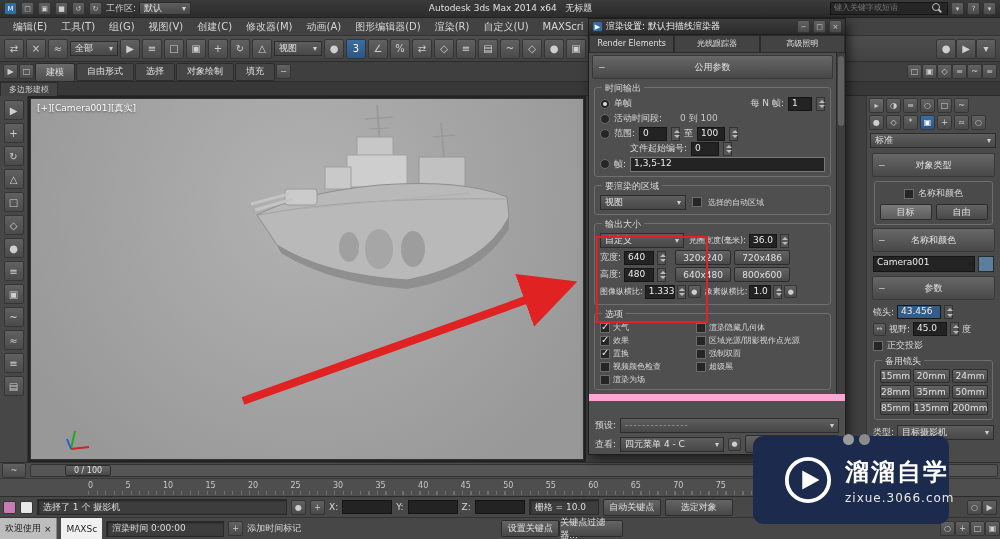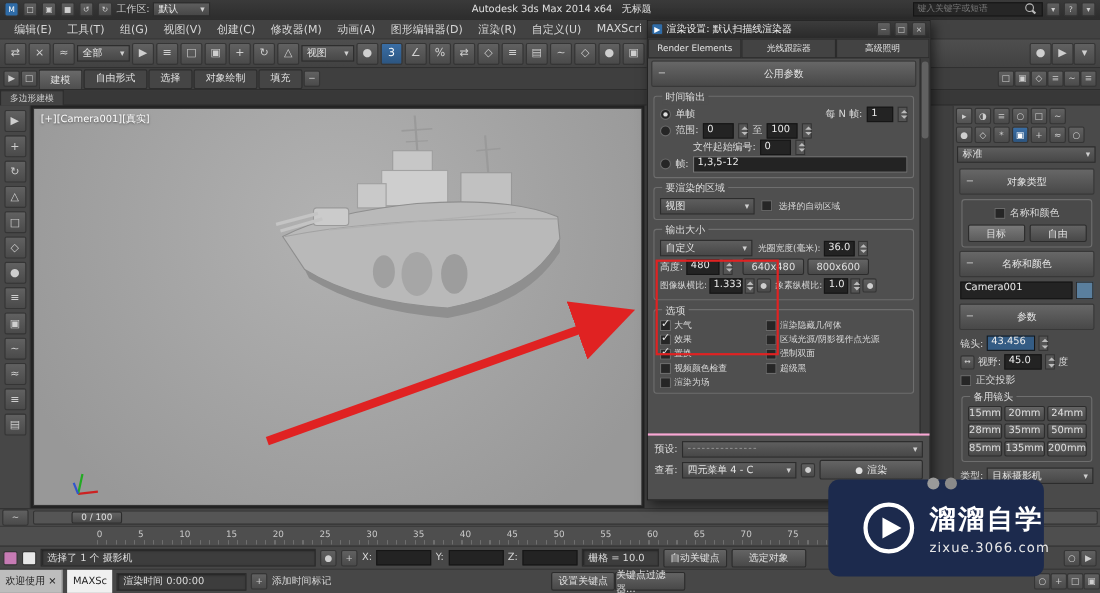--- a/index.html
+++ b/index.html
@@ -398,20 +398,25 @@
         <span class="lbl">单帧</span>
         <span class="lbl" style="margin-left:auto">每 N 帧:</span>
         <span class="fld" style="width:24px">1</span>
         <span class="spin">
             <i class="up"></i>
             <i class="dn"></i>
           </span>
       </div>
       <div class="row" style="gap:4px;height:15px">
         <span class="rad"></span>
+        <span class="lbl">活动时间段:</span>
+        <span class="lbl" style="margin-left:14px;color:#c9c9c9">0 到 100</span>
+      </div>
+      <div class="row" style="gap:4px;height:15px">
+        <span class="rad"></span>
         <span class="lbl">范围:</span>
         <span class="fld" style="width:28px">0</span>
         <span class="spin">
             <i class="up"></i>
             <i class="dn"></i>
           </span>
         <span class="lbl">至</span>
         <span class="fld" style="width:28px">100</span>
         <span class="spin">
             <i class="up"></i>
@@ -453,20 +458,30 @@
             <b>▾</b>
           </span>
         <span class="lbl" style="font-size:8px;margin-left:2px">光圈宽度(毫米):</span>
         <span class="fld" style="width:28px">36.0</span>
         <span class="spin">
             <i class="up"></i>
             <i class="dn"></i>
           </span>
       </div>
       <div class="row" style="gap:3px;height:17px">
+        <span class="lbl">宽度:</span>
+        <span class="fld" style="width:30px">640</span>
+        <span class="spin">
+            <i class="up"></i>
+            <i class="dn"></i>
+          </span>
+        <span class="btn" style="width:56px;height:15px;margin-left:6px">320x240</span>
+        <span class="btn" style="width:56px;height:15px">720x486</span>
+      </div>
+      <div class="row" style="gap:3px;height:17px">
         <span class="lbl">高度:</span>
         <span class="fld" style="width:30px">480</span>
         <span class="spin">
             <i class="up"></i>
             <i class="dn"></i>
           </span>
         <span class="btn" style="width:56px;height:15px;margin-left:6px">640x480</span>
         <span class="btn" style="width:56px;height:15px">800x600</span>
       </div>
       <div class="row" style="gap:2px;height:17px">
@@ -527,21 +542,21 @@
             <span class="lbl" style="font-size:8px">渲染为场</span>
           </span>
       </div>
     </div>
 
     <div style="position:absolute;right:0;top:0;width:9px;height:100%;background:#3e3e3e;border-left:1px solid #2d2d2d">
       <div style="position:absolute;left:1px;top:3px;width:6px;height:70px;background:#616161;border-radius:3px"></div>
     </div>
   </div>
 
-  <div style="border-top:2px solid #f9a8d4;padding:3px 6px 0 6px">
+  <div style="border-top:7px solid #f9a8d4;padding:15px 6px 0 6px">
     <div class="row" style="gap:4px;height:18px">
       <span class="lbl">预设:</span>
       <span class="ddn" style="flex:1">
           <span style="letter-spacing:1px;color:#9f9f9f">---------------</span>
           <b>▾</b>
         </span>
     </div>
     <div class="row" style="gap:4px;height:20px">
       <span class="lbl">查看:</span>
       <span class="ddn" style="width:104px">

